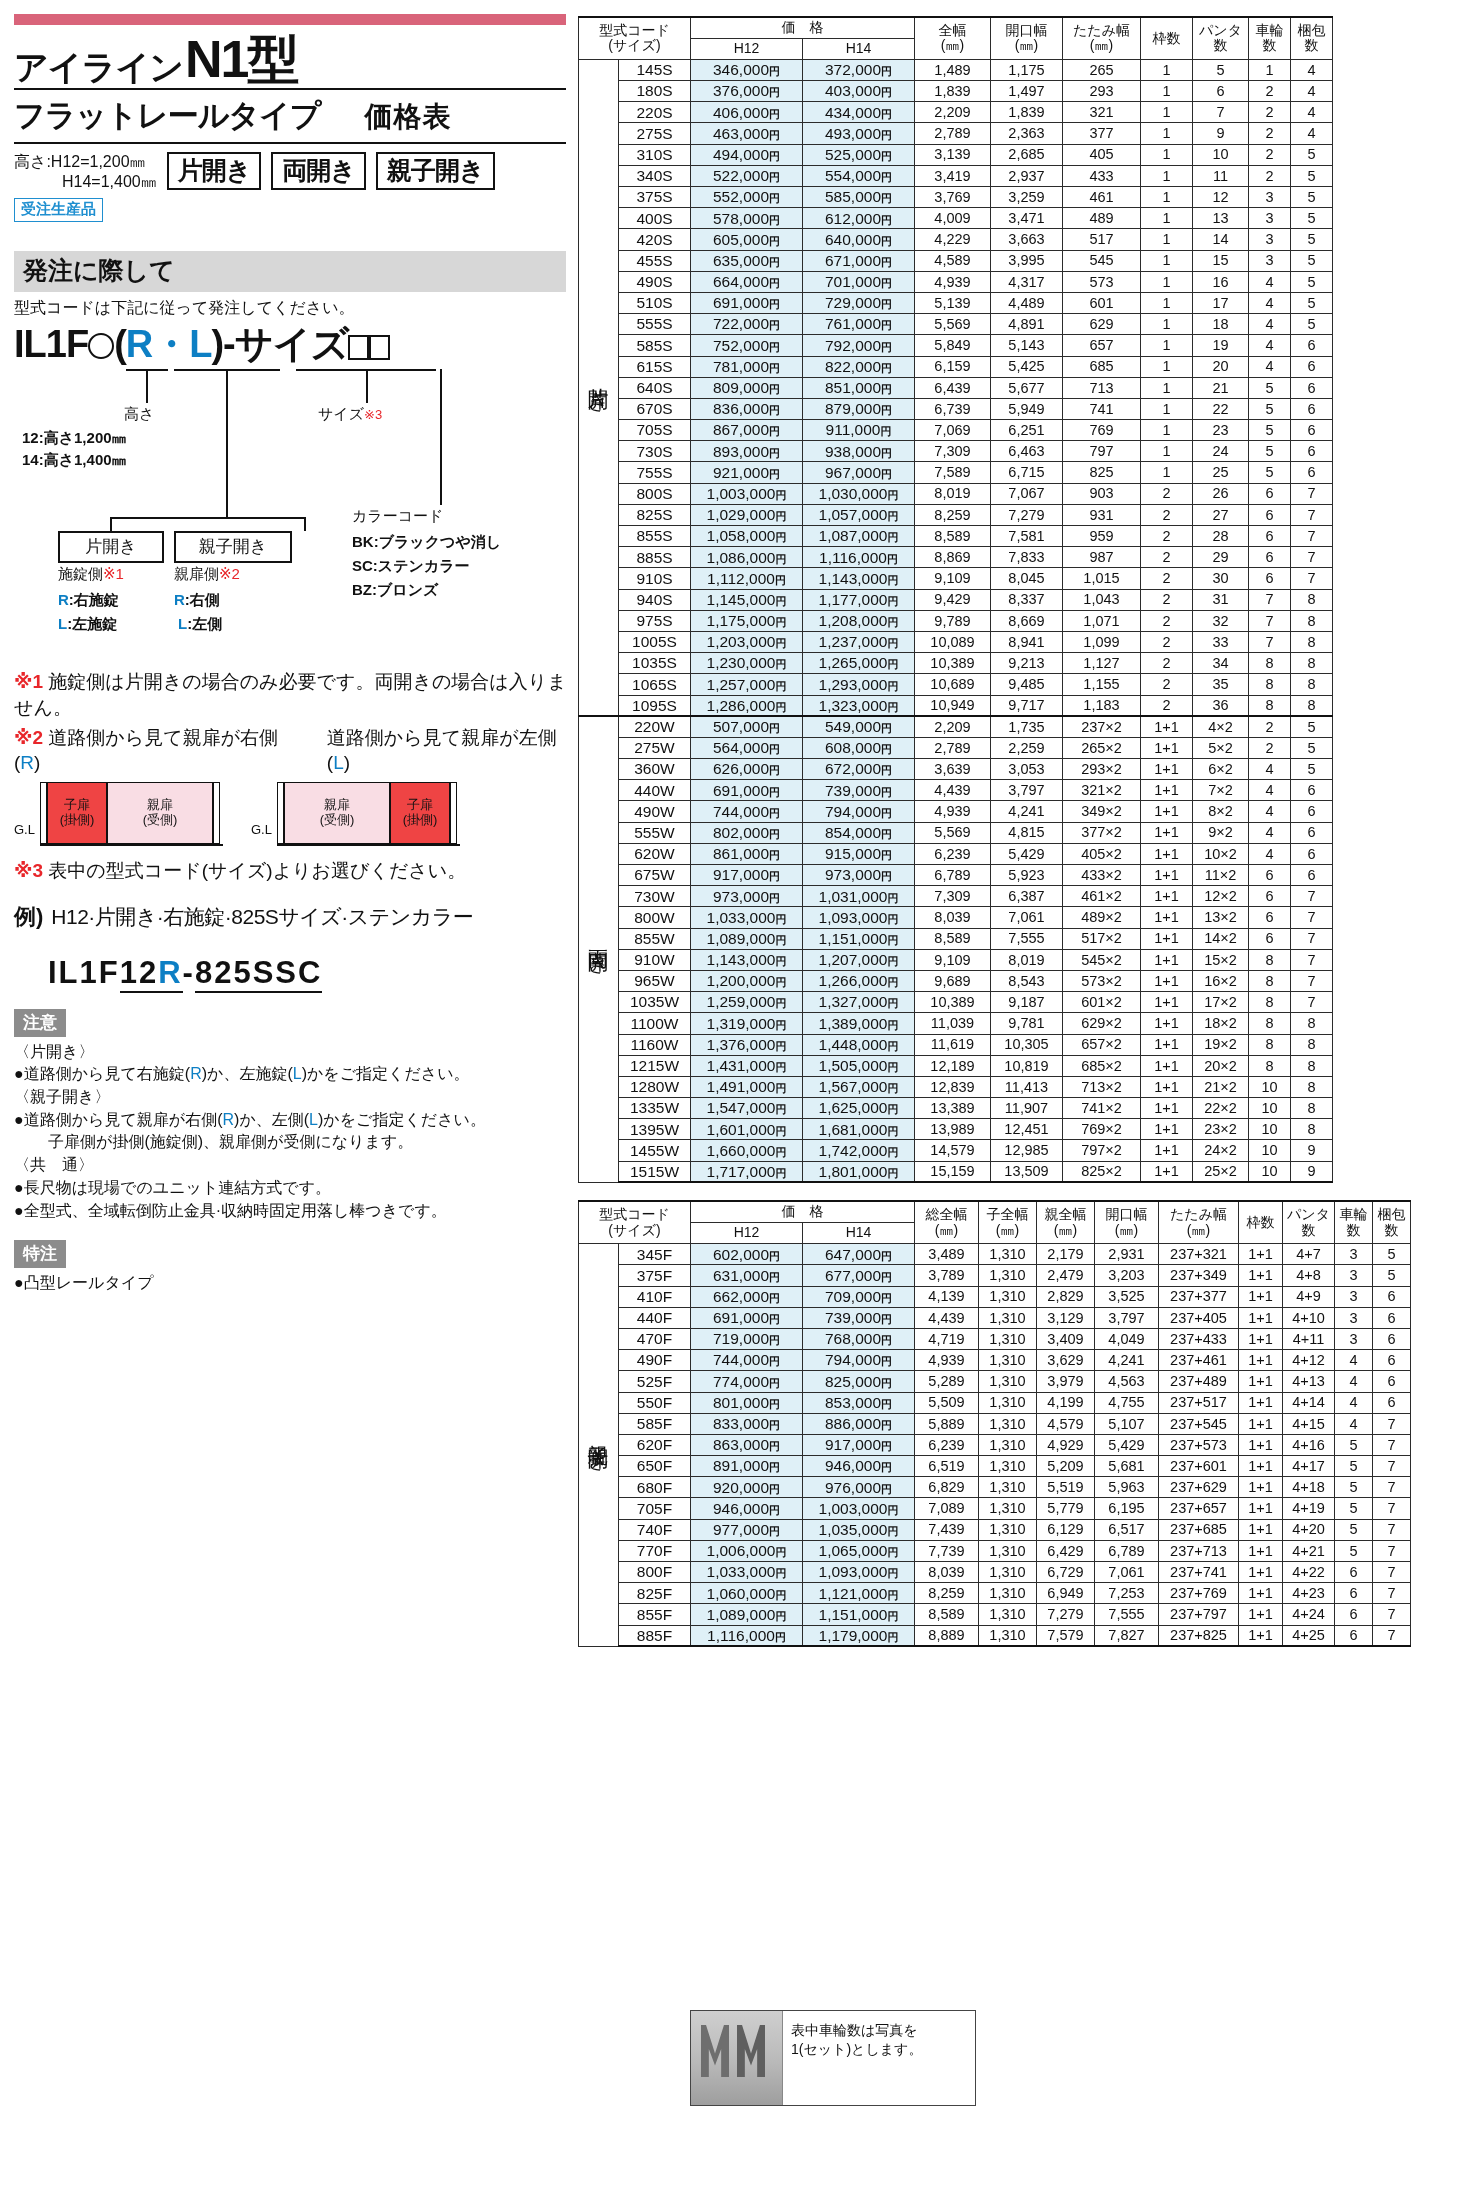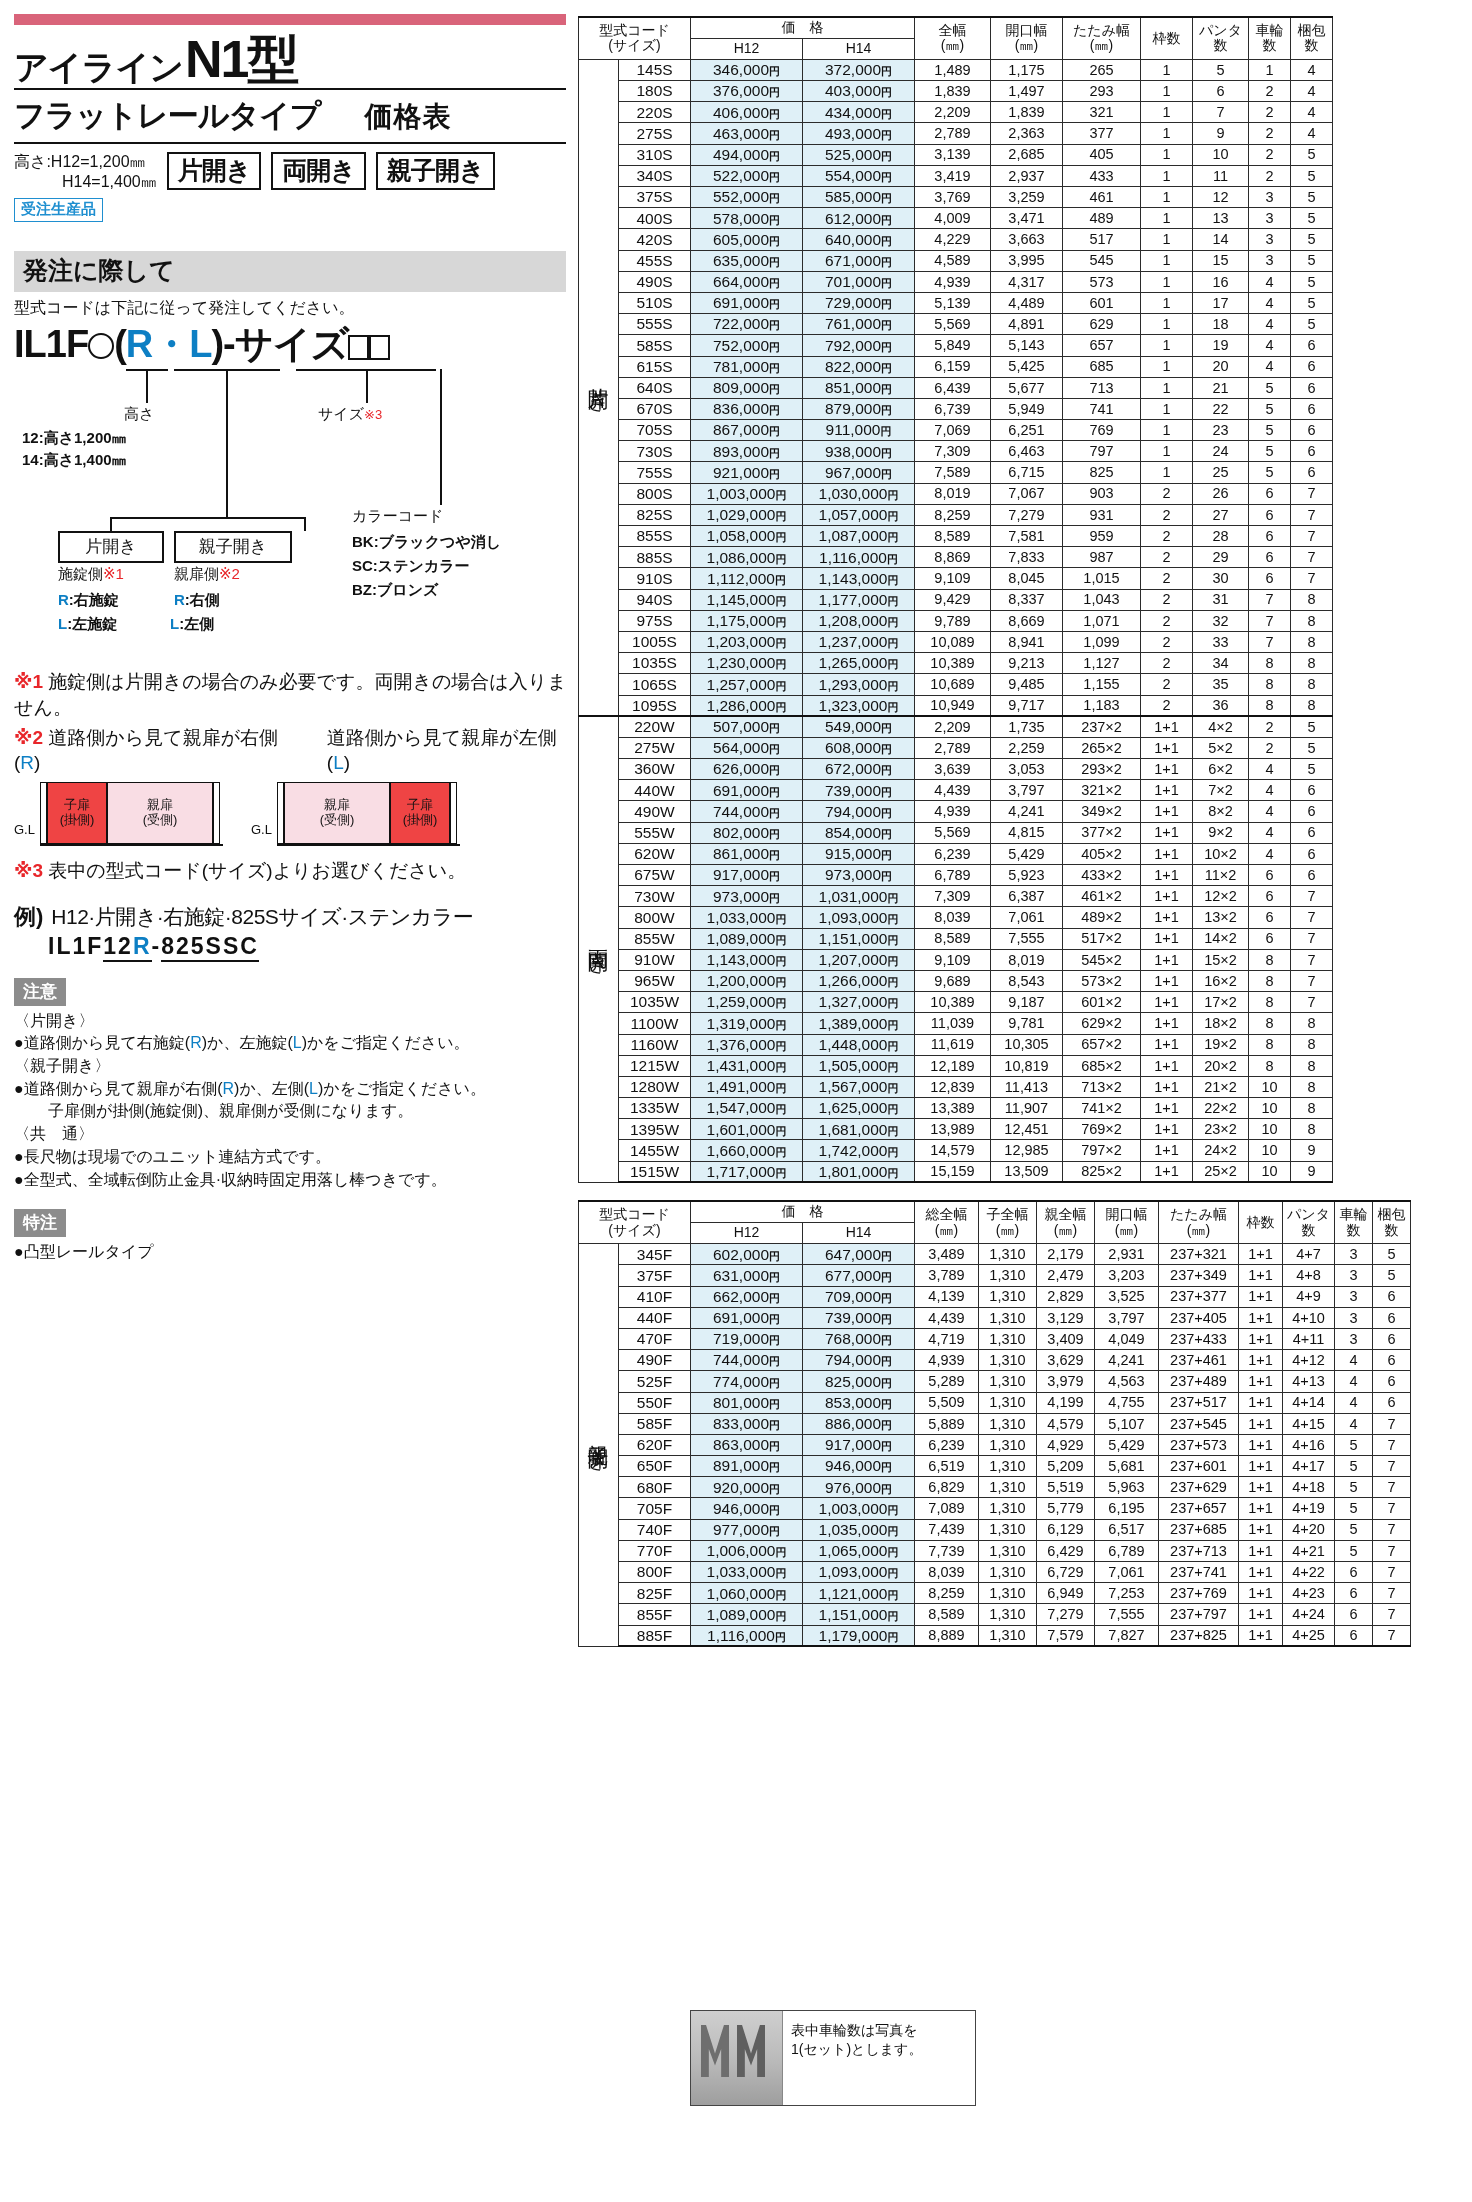--- a/index.html
+++ b/index.html
@@ -85,21 +85,21 @@
     width:60px; height:62px; border:1.5px solid #111;
     display:flex; flex-direction:column; align-items:center; justify-content:center;
     font-size:13px; line-height:1.15; background:#ef4444;
   }
   .leafP { width:106px; background:#f9dde4; }
   .gline { margin-left:26px; height:2px; background:#111; }
 
   .ex-label { font-size:22px; font-weight:bold; }
   .ex-line { font-size:21px; letter-spacing:-0.5px; }
   .ex-code {
-    font-size:23px; font-weight:bold; letter-spacing:2px; margin:1px 0 0 34px;
+    font-size:31px; font-weight:bold; letter-spacing:2px; margin:23px 0 0 34px;
   }
   .u { border-bottom:2px solid #111; padding-bottom:1px; }
 
   .cautionhead {
     display:inline-block; background:#8c8c8c; color:#fff; font-weight:bold;
     font-size:17px; padding:2px 9px 3px; margin-top:18px;
   }
   .clist { font-size:16px; line-height:1.42; margin-top:4px; }
   .clist .ind { padding-left:18px; display:block; }
 
@@ -203,21 +203,21 @@
       <div class="lbl" style="left:44px; top:200px;">
         <span>施錠側</span><span class="red">※1</span>
       </div>
       <div class="lbl" style="left:160px; top:200px;">
         <span>親扉側</span><span class="red">※2</span>
       </div>
 
       <div class="lbl lbl-b" style="left:44px; top:226px;"><span class="blue">R</span>:右施錠</div>
       <div class="lbl lbl-b" style="left:44px; top:250px;"><span class="blue">L</span>:左施錠</div>
       <div class="lbl lbl-b" style="left:160px; top:226px;"><span class="blue">R</span>:右側</div>
-      <div class="lbl lbl-b" style="left:156px; top:250px;"><span class="blue">L</span>:左側</div>
+      <div class="lbl lbl-b" style="left:164px; top:250px;"><span class="blue">L</span>:左側</div>
 
       <div class="ulbar" style="left:282px; top:4px; width:140px;"></div>
       <div class="vline" style="left:352px; top:4px; height:34px;"></div>
       <div class="lbl" style="left:304px; top:40px;">
         <span>サイズ</span><span class="red" style="font-size:13px">※3</span>
       </div>
 
       <div class="vline" style="left:426px; top:4px; height:136px;"></div>
       <div class="lbl" style="left:338px; top:142px;">カラーコード</div>
       <div class="lbl lbl-b" style="left:338px; top:168px;">BK:ブラックつや消し</div>

